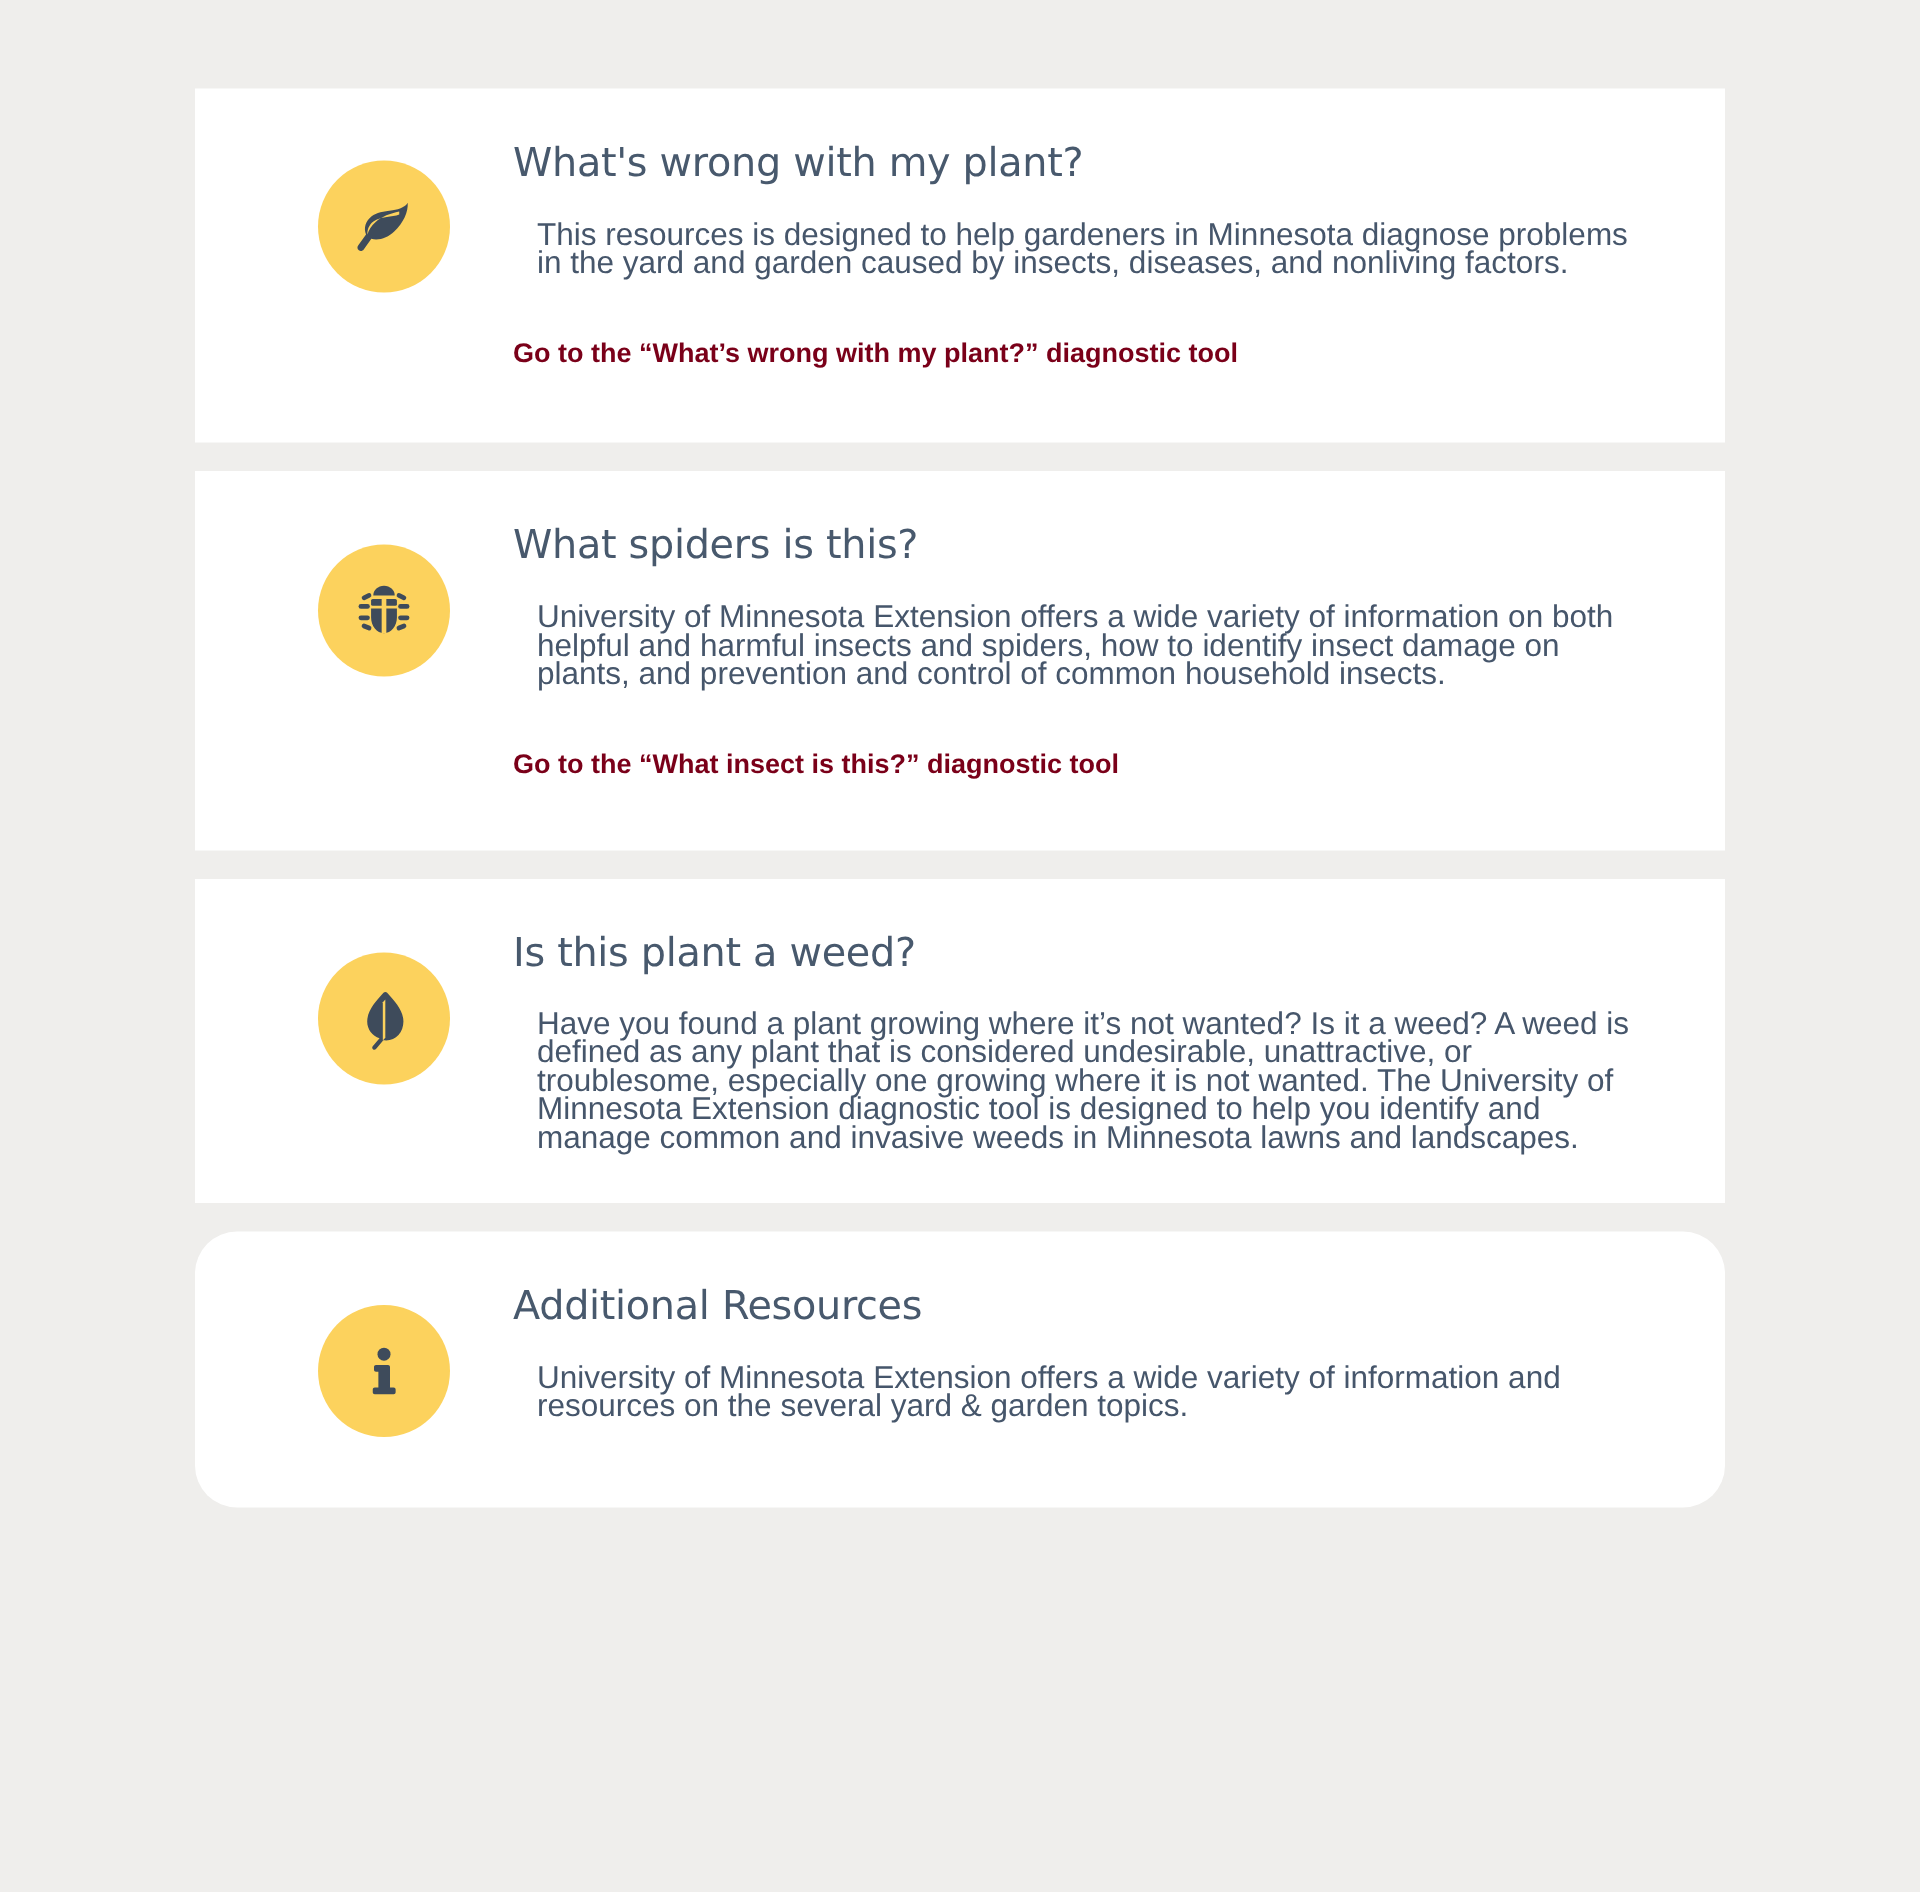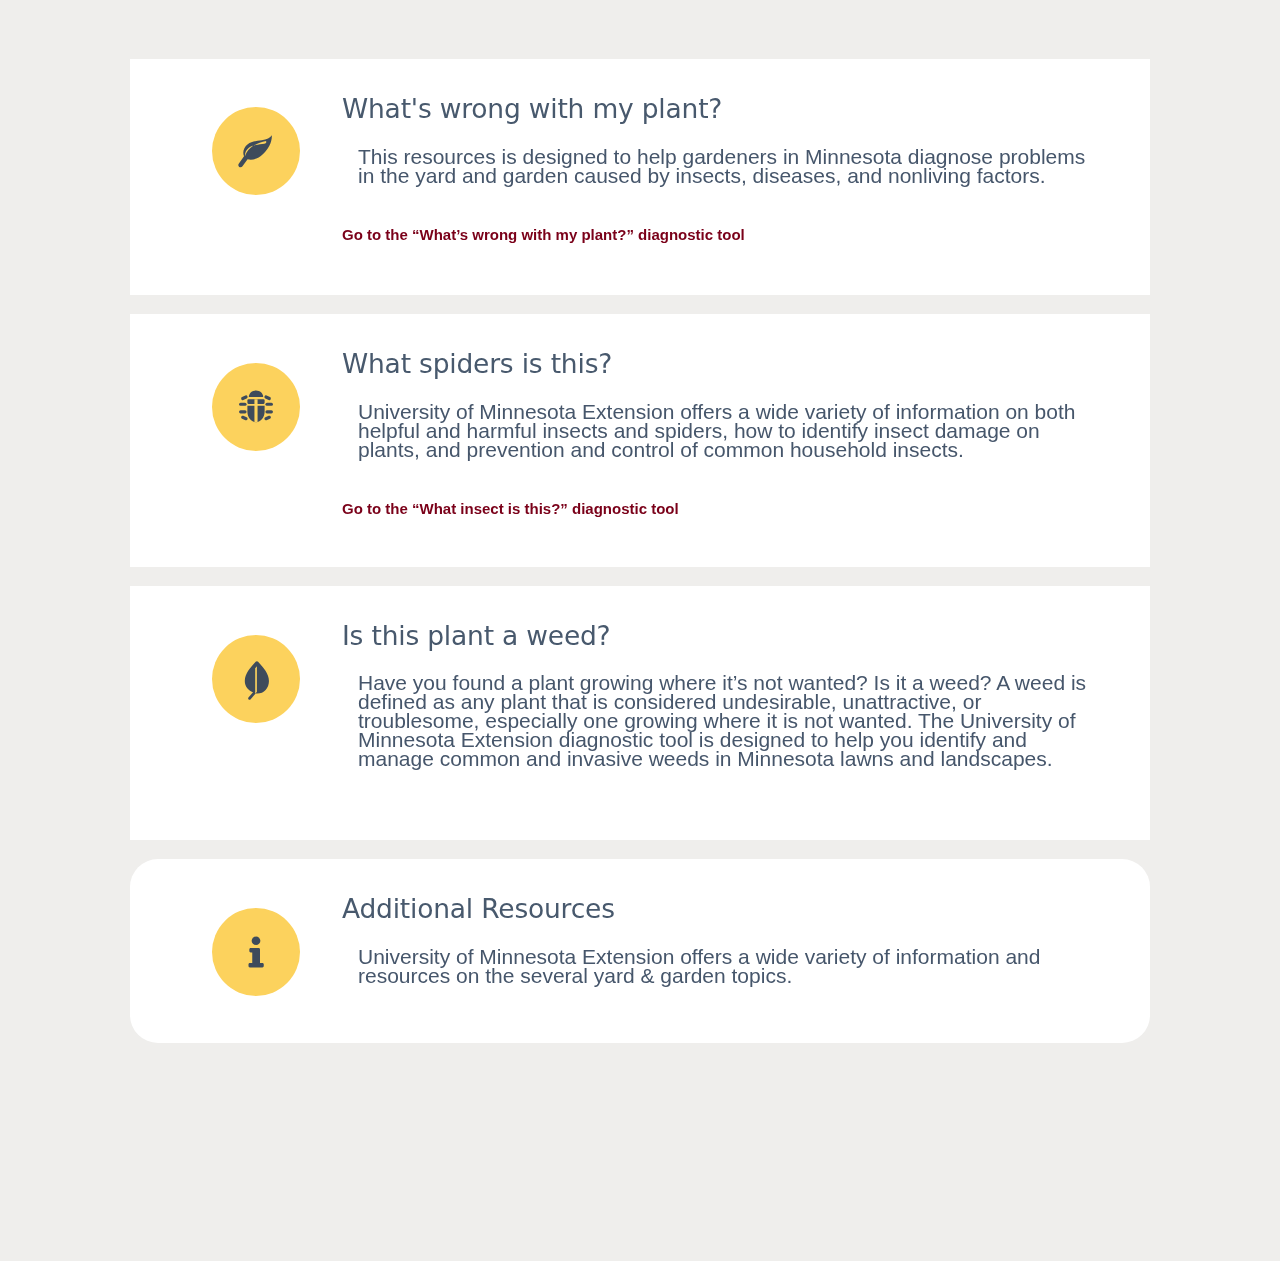--- a/index.html
+++ b/index.html
@@ -83,31 +83,31 @@
     font-size: 21px;
     color: #46566b;
     line-height: 19px;
     margin: 16px;
     padding: 0;
   }
 
   .card-link {
     display: inline-block;
     font-family: "Liberation Sans", sans-serif;
-    font-size: 15px;
+    font-size: 18px;
     font-weight: bold;
     color: #7a0019;
     text-decoration: none;
     line-height: 24px;
   }
 
   
   .card-1 { padding-top: 34px; padding-bottom: 48px; }
   .card-2 { padding-top: 34px; padding-bottom: 46px; }
-  .card-3 { padding-top: 34px; padding-bottom: 56px; }
+  .card-3 { padding-top: 34px; padding-bottom: 18px; }
   .card-4 { padding-top: 34px; padding-bottom: 42px; margin-bottom: 0; border-radius: 28px; }
 
   .card-1 .card-title { margin-bottom: 22px; }
   .card-2 .card-title { margin-bottom: 22px; }
   .card-3 .card-title { margin-bottom: 22px; }
   .card-4 .card-title { margin-bottom: 22px; }
 
   .card-body + .card-link { margin-top: 22px; }
 
   .card-1 .card-icon-col { padding-top: 14px; }

